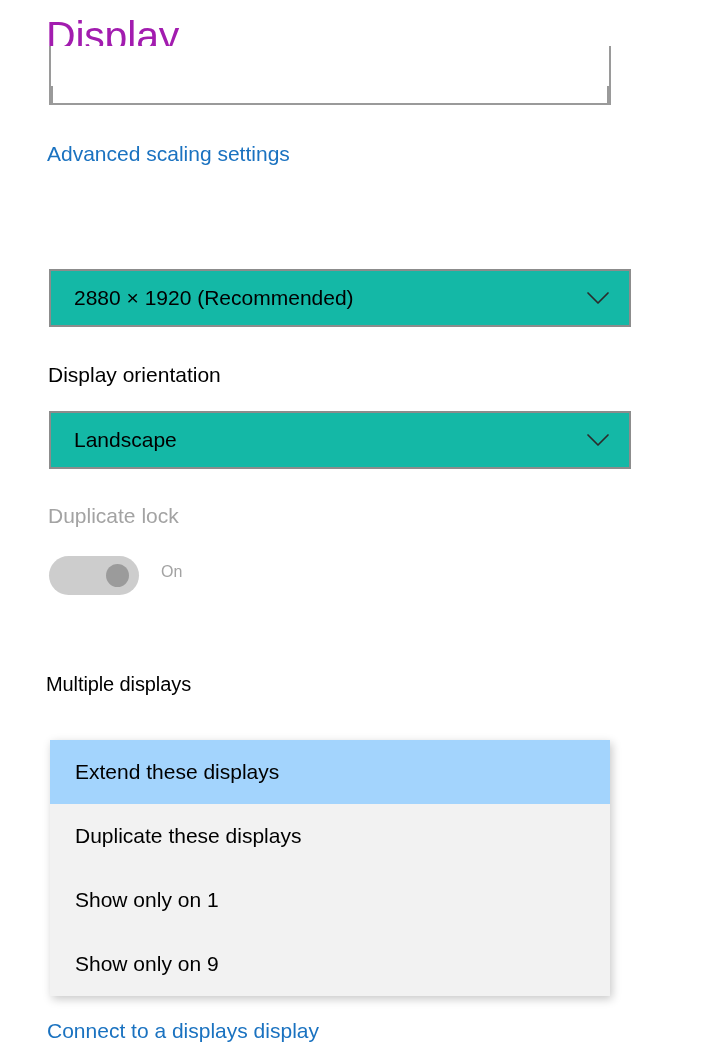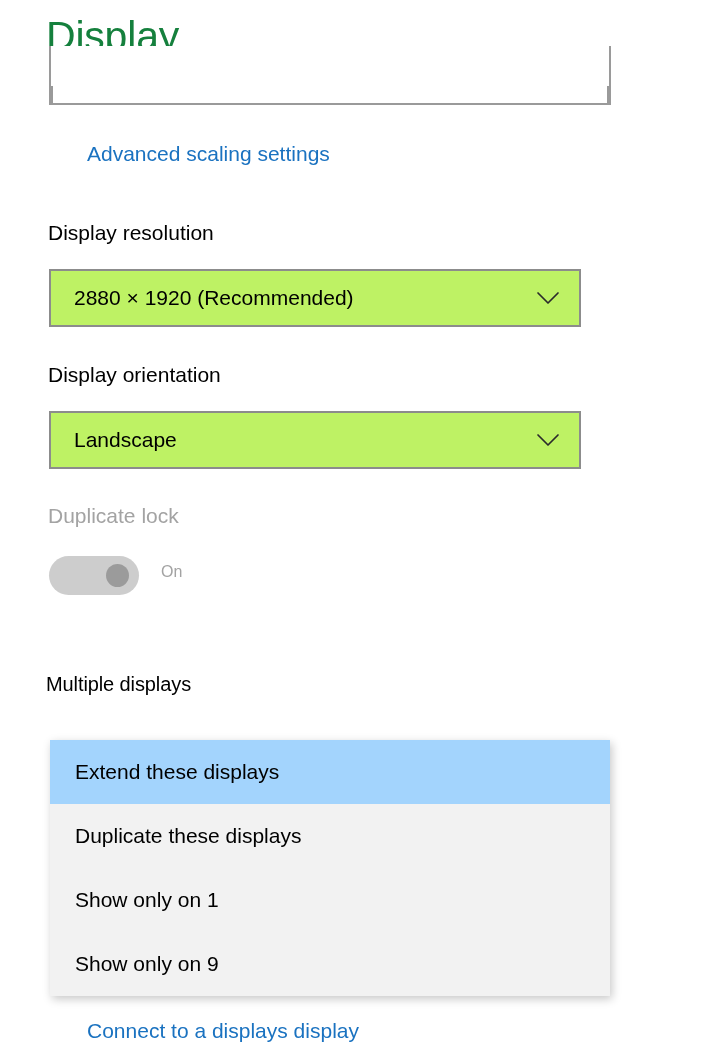--- a/index.html
+++ b/index.html
@@ -22,21 +22,21 @@
     background: #ffffff;
   }
 
   
   .page-title {
     position: absolute;
     left: 46px;
     top: 12px;
     font-size: 41px;
     font-weight: 300;
-    color: #15803d;
+    color: #a21caf;
     letter-spacing: -0.2px;
     line-height: 1.2;
     white-space: nowrap;
   }
 
   
   .combo-clipped {
     position: absolute;
     left: 49px;
     top: 46px;
@@ -78,21 +78,20 @@
   .clip-stub-right { right: 0; }
 
   
   .link {
     position: absolute;
     font-size: 21px;
     font-weight: 400;
     color: #1a72c0;
     white-space: nowrap;
     cursor: pointer;
-    margin-left: 40px;
   }
   .link-advanced-scaling { left: 47px; top: 142px; }
   .link-wireless-display { left: 47px; top: 1019px; }
 
   
   .field-label {
     position: absolute;
     left: 48px;
     font-size: 21px;
     font-weight: 400;
@@ -108,25 +107,25 @@
     font-size: 21px;
     font-weight: 400;
     color: #a3a3a3;
     white-space: nowrap;
   }
 
   
   .combo {
     position: absolute;
     left: 49px;
-    width: 532px;
+    width: 582px;
     height: 58px;
     box-sizing: border-box;
     border: 2px solid #8c8c8c;
-    background: #bef264;
+    background: #14b8a6;
     cursor: pointer;
   }
   .combo-resolution  { top: 269px; }
   .combo-orientation { top: 411px; padding-left: 40px; }
   .combo-value {
     position: absolute;
     left: 23px;
     top: 50%;
     transform: translateY(-50%);
     font-size: 21px;
@@ -223,21 +222,20 @@
 
   <div class="page-title">Display</div>
 
   <div class="combo-clipped">
     <span class="clip-stub-left"></span>
     <span class="clip-stub-right"></span>
   </div>
 
   <div class="link link-advanced-scaling">Advanced scaling settings</div>
 
-  <div class="field-label label-resolution">Display resolution</div>
 
   <div class="combo combo-resolution">
     <span class="combo-value">2880 × 1920 (Recommended)</span>
     <span class="chevron">
       <svg width="24" height="14" viewBox="0 0 24 14">
         <polyline points="2,2 12,12 22,2" fill="none" stroke="#2b2b2b" stroke-width="1.7" stroke-linecap="round" stroke-linejoin="round"></polyline>
       </svg>
     </span>
   </div>
 

